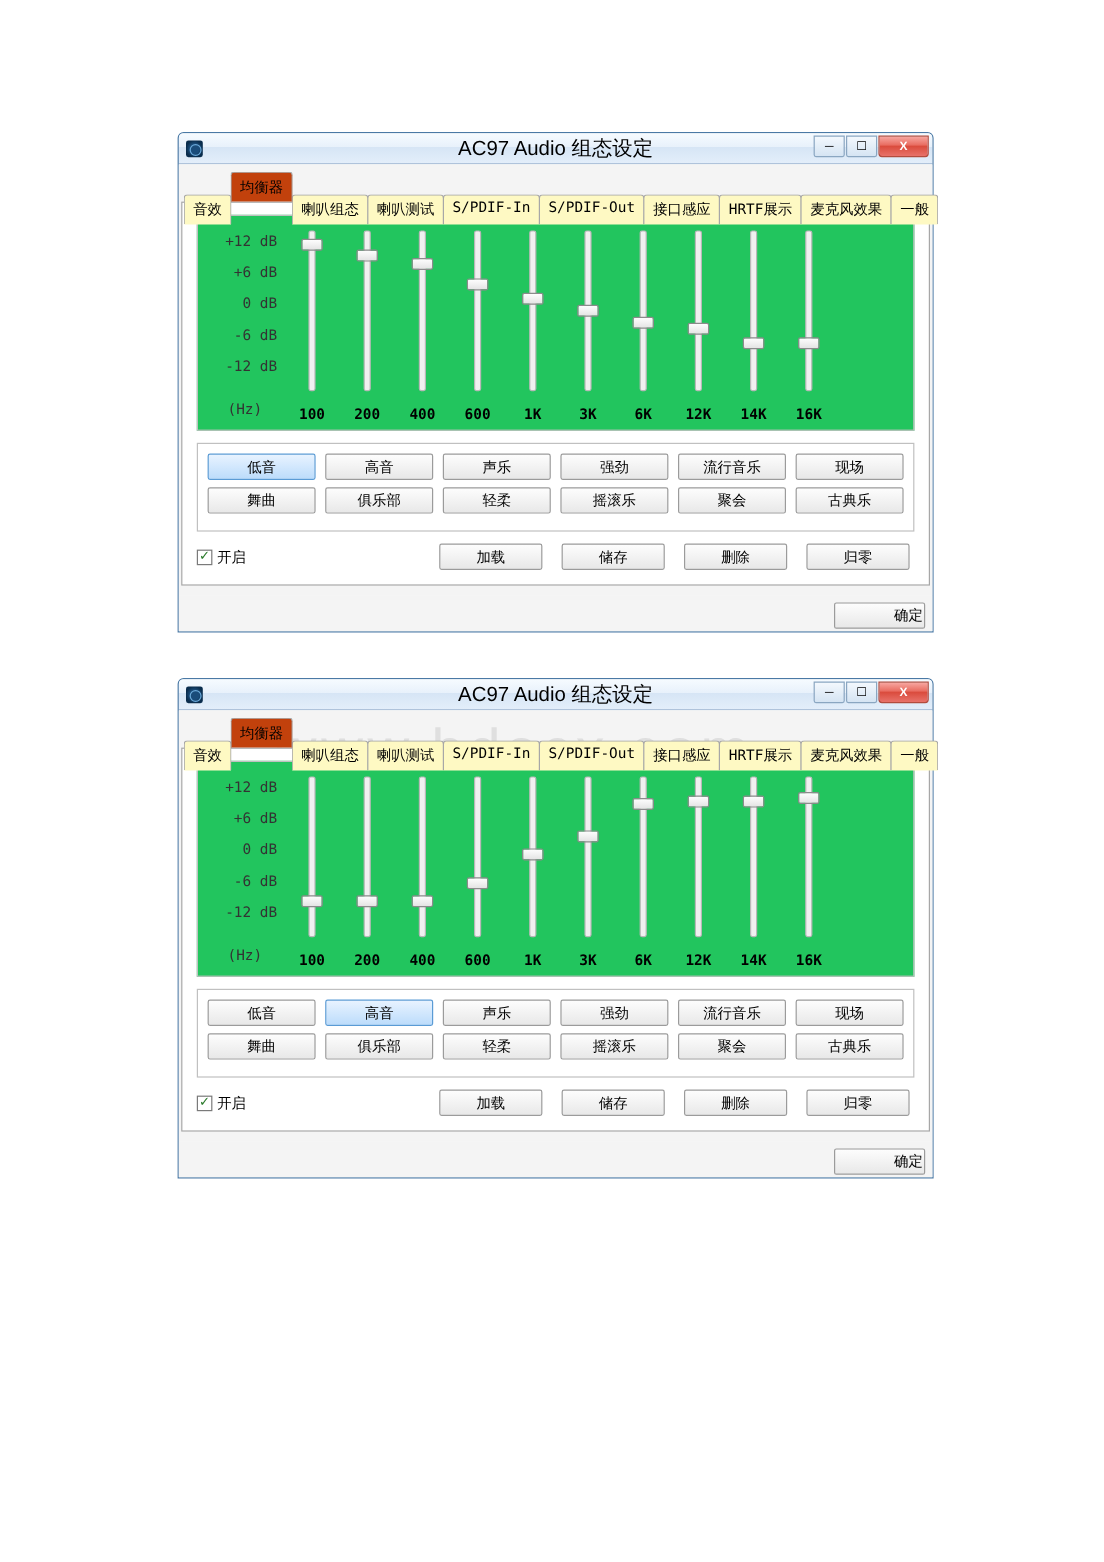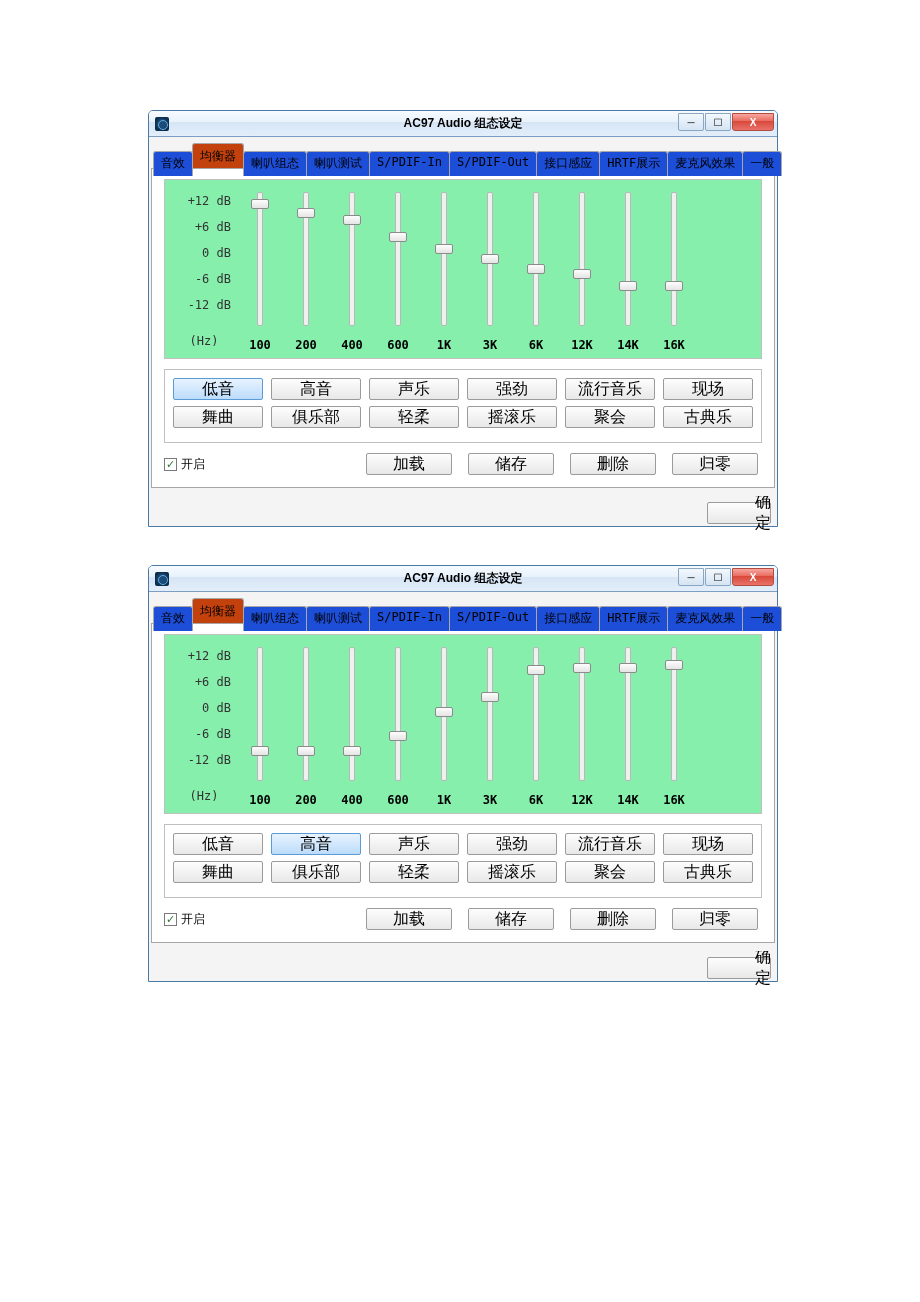--- a/index.html
+++ b/index.html
@@ -36,22 +36,22 @@
     .title-icon::after{
       content:"";
       position:absolute;
       left:3px;top:3px;width:8px;height:8px;
       border:1px solid #6aa8d8;border-radius:50%;
     }
     .title-text {
       position:absolute;
       left:0;right:0;
       text-align:center;
-      font-weight: bold;
-      font-size: 12px;
+      font-weight: normal;
+      font-size: 17px;
       color: #000;
       pointer-events:none;
     }
     .win-btns {
       position:absolute;
       right:3px; top:2px;
       display:flex;
       gap:0;
     }
     .win-btn {
@@ -76,46 +76,46 @@
     }
     .tabs {
       display:flex;
       padding-left:2px;
       position:relative;
       z-index:2;
     }
     .tab {
       border:1px solid #a7a7a7;
       border-bottom:none;
-      background:#1d4ed8;
+      background:#fef9c3;
       padding:3px 7px 3px 7px;
       font-size:12px;
       border-radius:3px 3px 0 0;
       margin-right:-1px;
       position:relative;
-      top:8px;
+      top:19px;
       white-space:nowrap;
       font-family: SimSun, monospace;
     }
     .tab.active{
       background:#c2410c;
       top:0;
       padding-top:4px;
       z-index:3;
     }
     .tab-panel{
       border:1px solid #a7a7a7;
       background:#fff;
       padding:10px 12px 12px 12px;
       position:relative;
       z-index:1;
     }
     .eq-area{
       border:1px solid #c0c0c0;
-      background:#86efac;
+      background:#22c55e;
       padding:10px 12px 6px 12px;
       display:flex;
     }
     .db-col{
       width:60px;
       display:flex;
       flex-direction:column;
       font-family: SimSun, monospace;
       font-size:12px;
       color:#333;
@@ -158,21 +158,21 @@
       padding:8px 8px;
     }
     .preset-row{ display:flex; gap:8px; margin-bottom:6px;}
     .btn{
       flex:1;
       height:22px;
       background:linear-gradient(to bottom,#fdfdfd,#e8e8e8);
       border:1px solid #9b9b9b;
       border-radius:2px;
       display:flex;align-items:center;justify-content:center;
-      font-size:16px;
+      font-size:12px;
     }
     .btn.selected{
       background:linear-gradient(to bottom,#e8f3ff,#bcdcfb);
       border-color:#5a9bd5;
     }
     .bottom-row{
       margin-top:10px;
       display:flex;
       align-items:center;
       gap:20px;
@@ -186,21 +186,21 @@
       display:flex;align-items:center;justify-content:center;
       color:#2a7a2a;font-size:11px;line-height:1;
     }
     .bottom-btns{ display:flex; gap:16px; margin-left:auto; padding-right:4px;}
     .bottom-btns .btn{ width:86px; flex:none;}
     .ok-row{
       display:flex; justify-content:flex-end;
       padding:6px 6px 2px 0;
       background:#f4f4f4;
     }
-    .ok-row .btn{ width:64px; flex:none;padding-left:48px;}
+    .ok-row .btn{ width:76px; flex:none;padding-left:48px;}
     .watermark{
       position:absolute;
       font-size:48px;
       color:rgba(160,160,160,0.25);
       letter-spacing:4px;
       font-family: Arial, sans-serif;
       pointer-events:none;
     }
   </style>
 </head>

